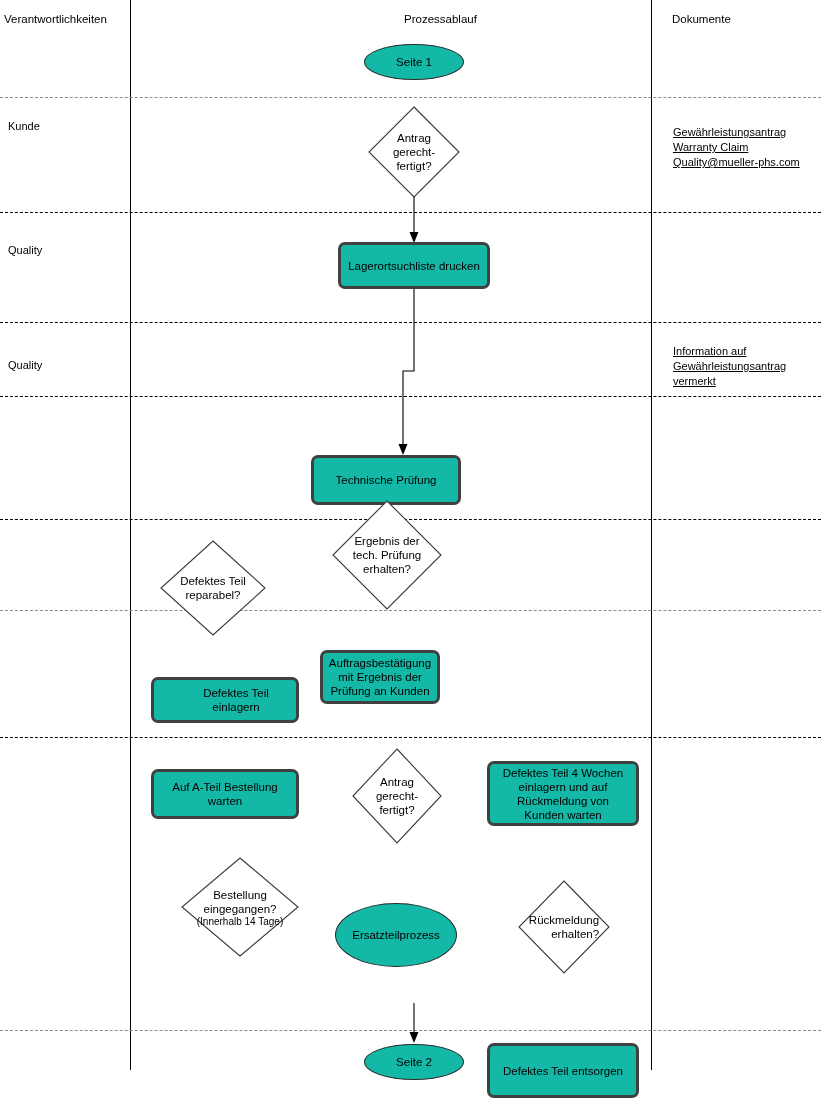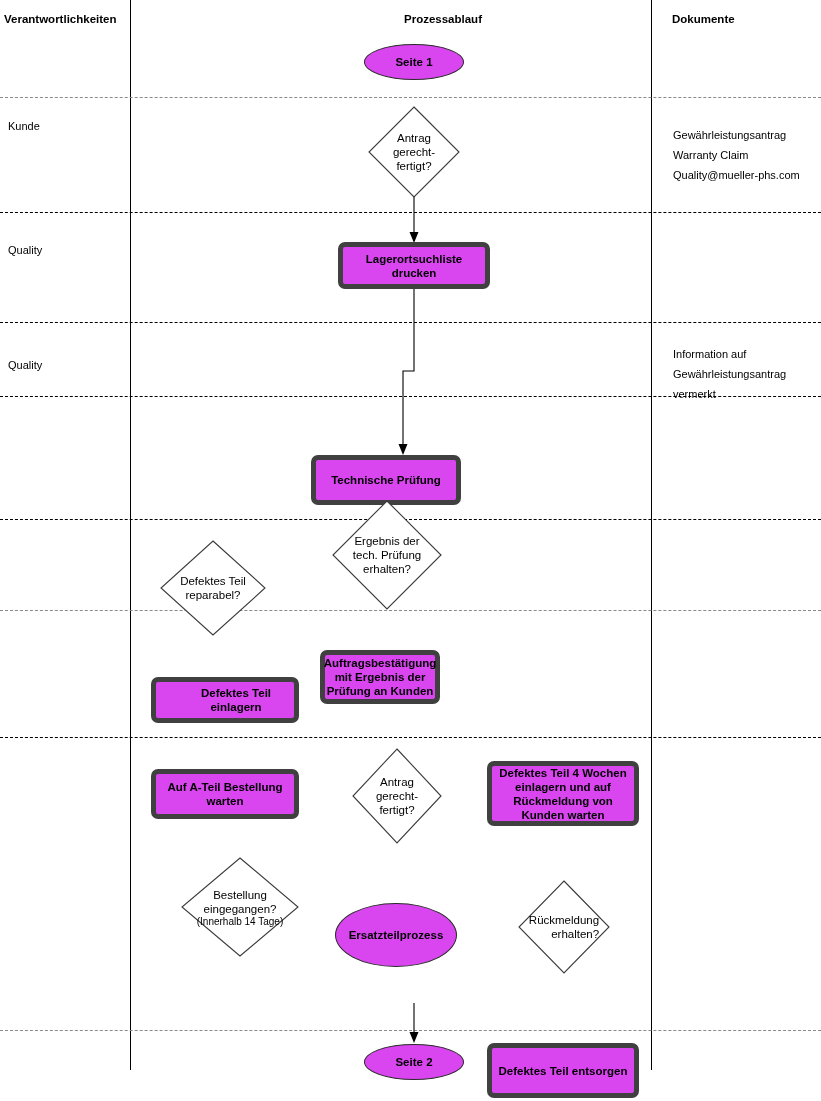--- a/index.html
+++ b/index.html
@@ -1,32 +1,32 @@
 <!DOCTYPE html>
 <html><head>
 <meta charset="utf-8">
 <style>
   html,body{margin:0;padding:0;background:#ffffff;}
   body{font-family:"Liberation Sans","DejaVu Sans",sans-serif;color:#000;}
   #canvas{position:relative;width:821px;height:1101px;overflow:hidden;background:#fff;}
 
   
-  .col-header{position:absolute;font-size:11.5px;font-weight:bold;color:#000;white-space:nowrap;}
+  .col-header{position:absolute;font-size:11.5px;font-weight:normal;color:#000;white-space:nowrap;}
   .lane-label{position:absolute;font-size:11px;color:#000;white-space:nowrap;}
   .vdiv{position:absolute;width:0;border-left:1px solid #000;}
   .hdash{position:absolute;left:0;width:821px;height:0;border-top:1px dashed #000;}
   .hdash.soft{border-top:1px dashed #8a8a8a;}
 
   
-  .doc-note{position:absolute;font-size:11px;line-height:20px;color:#000;white-space:pre-line;}
+  .doc-note{position:absolute;font-size:11px;line-height:15px;color:#000;white-space:pre-line;text-decoration:underline;}
 
   
   .node{position:absolute;box-sizing:border-box;display:flex;align-items:center;justify-content:center;
-        text-align:center;font-size:11.5px;line-height:14px;color:#000;background:#d946ef;font-weight:bold;}
-  .proc{border:5px solid #404040;border-radius:7px;padding:2px 6px;}
+        text-align:center;font-size:11.5px;line-height:14px;color:#000;background:#14b8a6;}
+  .proc{border:3px solid #404040;border-radius:7px;padding:2px 6px;}
   .term{border:1px solid #2a2a2a;border-radius:50%;}
   .diamond-wrap{position:absolute;}
   .diamond-shape{position:absolute;left:0;top:0;width:100%;height:100%;}
   .diamond-shape polygon{fill:#ffffff;stroke:#3a3a3a;stroke-width:1.1;}
   .diamond-text{position:absolute;left:0;top:0;width:100%;height:100%;display:flex;
         align-items:center;justify-content:center;text-align:center;font-size:11.5px;line-height:14px;color:#000;}
   .diamond-text span{display:block;}
   .sub{font-size:10px;display:block;line-height:11px;}
 
   

